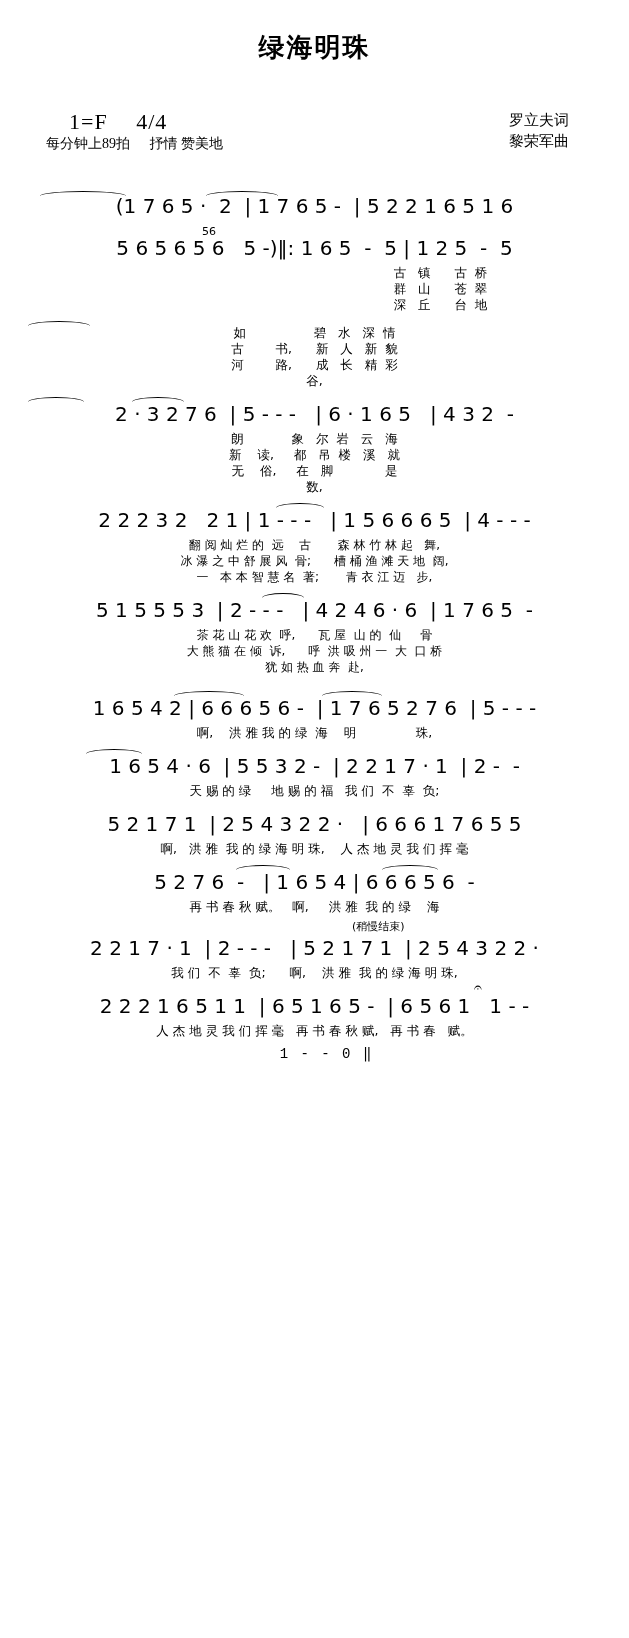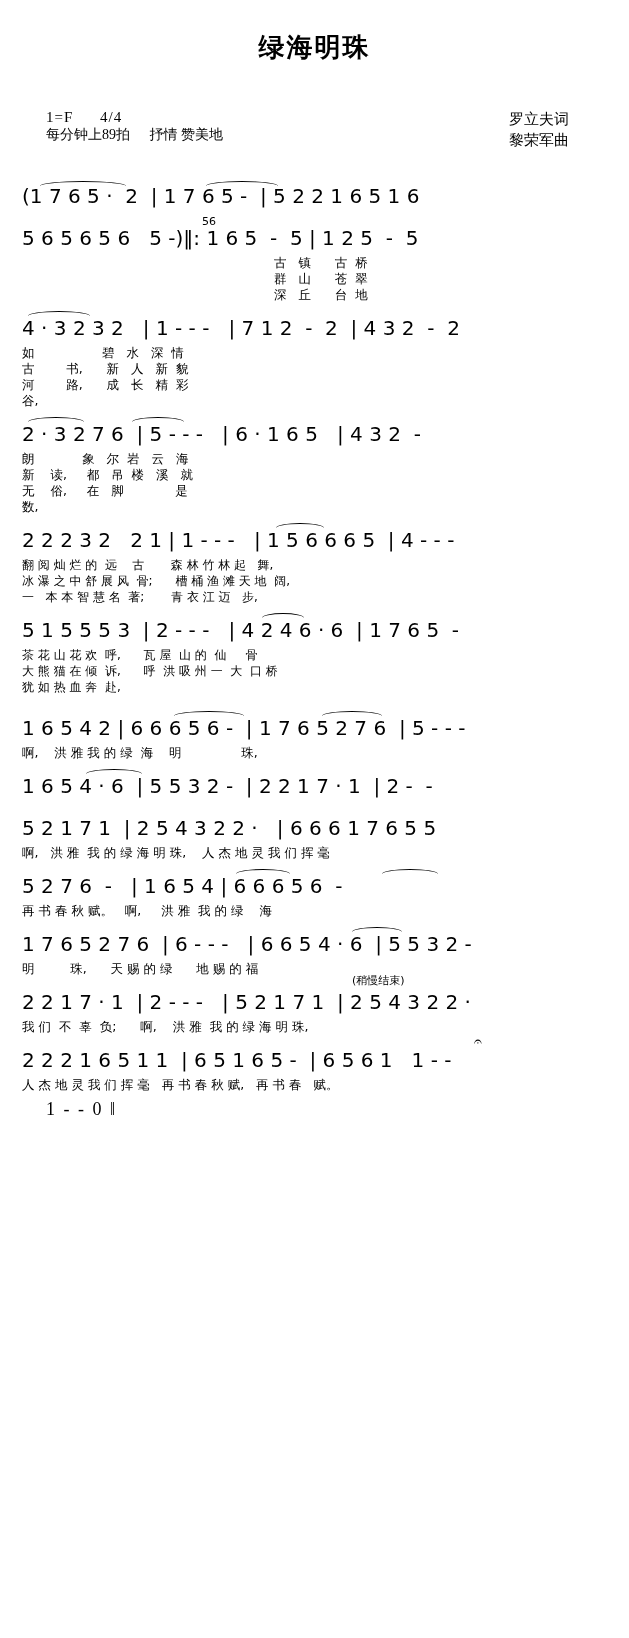--- a/index.html
+++ b/index.html
@@ -35,42 +35,44 @@
     margin-top: 44px;
     padding: 0 30px;
   }
   .key-block {
     position: absolute;
     left: 46px;
     top: 0;
     font-family: "Liberation Serif", serif;
   }
   .key-line1 {
-    font-size: 15px;
+    font-size: 22px;
     letter-spacing: 1px;
+    margin-left: 23px;
   }
   .key-line1 .meter { margin-left: 22px; }
   .key-line2 {
     font-size: 14px;
     letter-spacing: 0px;
   }
   .key-line2 .mood { margin-left: 16px; }
   .credits {
     position: absolute;
     right: 60px;
     top: 0;
     text-align: left;
     font-size: 15px;
     line-height: 21px;
-    font-family: Liberation Serif, serif;
+    font-family: Liberation Sans, sans-serif;
   }
   .score {
     position: relative;
-    margin-top: 14px;
+    margin-top: 24px;
     padding: 0 22px;
+    text-align: center;
   }
   .sysrow {
     position: relative;
     margin-bottom: 4px;
   }
   .notes {
     font-family: "DejaVu Sans", sans-serif;
     font-size: 20px;
     letter-spacing: 0px;
     white-space: pre;
@@ -113,22 +115,22 @@
   }
   .watermark {
     position: absolute;
     right: 8px;
     bottom: 6px;
     font-family: "DejaVu Sans", sans-serif;
     font-size: 11px;
     color: #8a8a8a;
   }
   .finalrow {
-    font-family: Liberation Serif, serif;
-    font-size: 18px;
+    font-family: Liberation Mono, monospace;
+    font-size: 14px;
     padding-left: 24px;
     margin-top: 6px;
     letter-spacing: 2px;
   }
 </style>
 </head>
 <body>
 
 <div class="page">
 
@@ -163,21 +165,20 @@
     <div class="sysrow">
       <div class="notes">5 6 5 6 5 6   5 -)‖: 1 6 5  -  5 | 1 2 5  -  5</div>
       <div class="annot" style="left:180px; top:-10px;">56</div>
       <div class="lyr" style="padding-left:252px;">古   镇      古  桥</div>
       <div class="lyr" style="padding-left:252px;">群   山      苍  翠</div>
       <div class="lyr" style="padding-left:252px;">深   丘      台  地</div>
     </div>
     <div class="gap"></div>
 
     <div class="sysrow">
-      <div class="notes">4 · 3 2 3 2   | 1 - - -   | 7 1 2  -  2  | 4 3 2  -  2</div>
       <div class="slurline" style="left:6px; top:-4px; width:62px;"></div>
       <div class="lyr">如                 碧   水   深  情</div>
       <div class="lyr">古        书,      新   人   新  貌</div>
       <div class="lyr">河        路,      成   长   精  彩</div>
       <div class="lyr">谷,</div>
     </div>
     <div class="gap"></div>
 
     <div class="sysrow">
       <div class="notes">2 · 3 2 7 6  | 5 - - -   | 6 · 1 6 5   | 4 3 2  -</div>
@@ -214,42 +215,38 @@
       <div class="notes">1 6 5 4 2 | 6 6 6 5 6 -  | 1 7 6 5 2 7 6  | 5 - - -</div>
       <div class="slurline" style="left:152px; top:-4px; width:70px;"></div>
       <div class="slurline" style="left:300px; top:-4px; width:60px;"></div>
       <div class="lyr">啊,    洪 雅 我 的 绿  海    明               珠,</div>
     </div>
     <div class="gap"></div>
 
     <div class="sysrow">
       <div class="notes">1 6 5 4 · 6  | 5 5 3 2 -  | 2 2 1 7 · 1  | 2 -  -</div>
       <div class="slurline" style="left:64px; top:-4px; width:56px;"></div>
+      <div class="lyr">天 赐 的 绿     地 赐 的 福   我 们  不  辜  负;</div>
     </div>
     <div class="gap"></div>
 
     <div class="sysrow">
       <div class="notes">5 2 1 7 1  | 2 5 4 3 2 2 ·   | 6 6 6 1 7 6 5 5</div>
       <div class="lyr">啊,   洪 雅  我 的 绿 海 明 珠,    人 杰 地 灵 我 们 挥 毫</div>
     </div>
     <div class="gap"></div>
 
     <div class="sysrow">
       <div class="notes">5 2 7 6  -   | 1 6 5 4 | 6 6 6 5 6  -</div>
       <div class="slurline" style="left:214px; top:-4px; width:54px;"></div>
       <div class="slurline" style="left:360px; top:-4px; width:56px;"></div>
       <div class="lyr">再 书 春 秋 赋。   啊,     洪 雅  我 的 绿    海</div>
     </div>
     <div class="gap"></div>
 
-    <div class="sysrow">
-      <div class="notes">1 7 6 5 2 7 6  | 6 - - -   | 6 6 5 4 · 6  | 5 5 3 2 -</div>
-      <div class="slurline" style="left:330px; top:-4px; width:50px;"></div>
-      <div class="lyr">明         珠,      天 赐 的 绿      地 赐 的 福</div>
-    </div>
     <div class="gap"></div>
 
     <div class="sysrow">
       <div class="notes">2 2 1 7 · 1  | 2 - - -   | 5 2 1 7 1  | 2 5 4 3 2 2 ·</div>
       <div class="lyr">我 们  不  辜  负;      啊,    洪 雅  我 的 绿 海 明 珠,</div>
       <div class="annot" style="left:330px; top:-16px;">(稍慢结束)</div>
     </div>
     <div class="gap"></div>
 
     <div class="sysrow">

